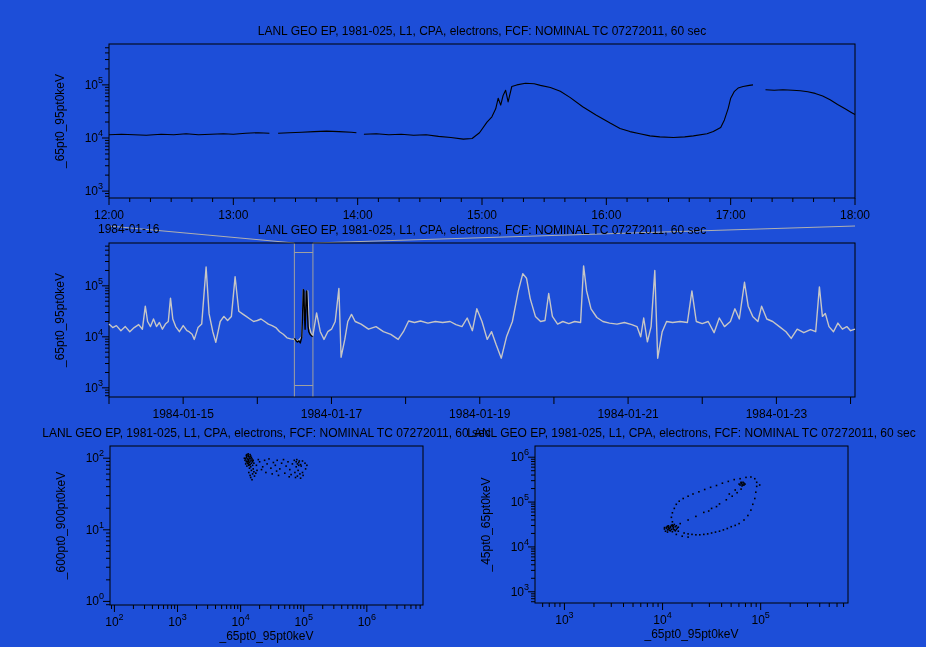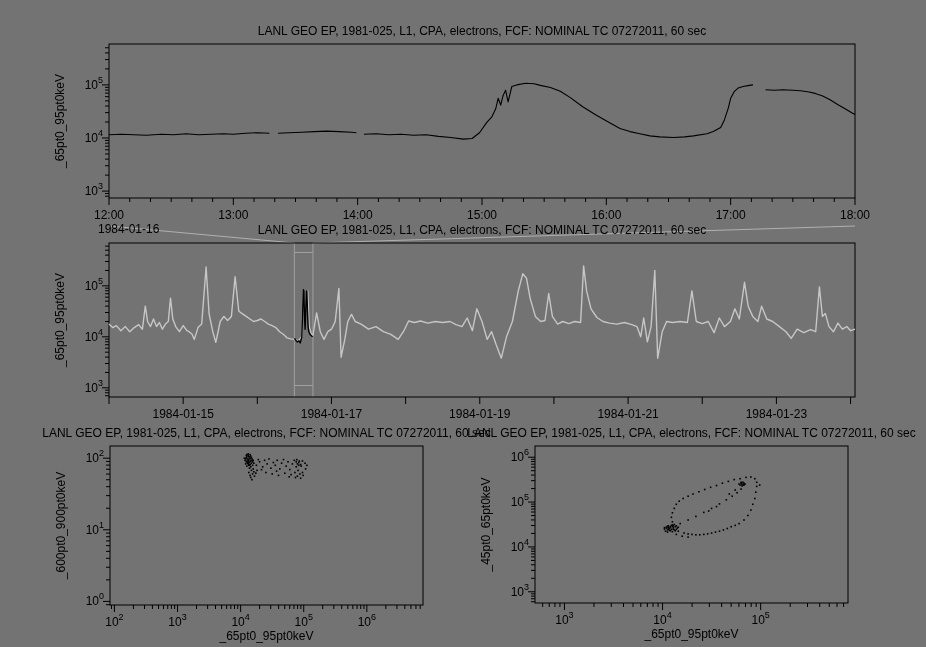--- a/index.html
+++ b/index.html
@@ -1,16 +1,16 @@
 <!DOCTYPE html>
 <html><head>
 <meta charset="utf-8">
 <style>
   html,body{margin:0;padding:0;background:#ffffff;}
-  .canvas{position:relative;width:926px;height:647px;background:#737373;overflow:hidden;}
+  .canvas{position:relative;width:926px;height:647px;background:#1d4ed8;overflow:hidden;}
   svg text{font-family:"Liberation Sans","DejaVu Sans",sans-serif;fill:#000000;}
 </style>
 </head>
 <body>
 
 <div class="canvas">
   <svg id="chart" width="926" height="647" viewBox="0 0 926 647">
       <g>
         <line x1="109" y1="226" x2="294.38767395626246" y2="243" stroke="#b0b0b0" stroke-width="1"></line>
         <line x1="855" y1="226" x2="312.9264413518887" y2="243" stroke="#b0b0b0" stroke-width="1"></line>

